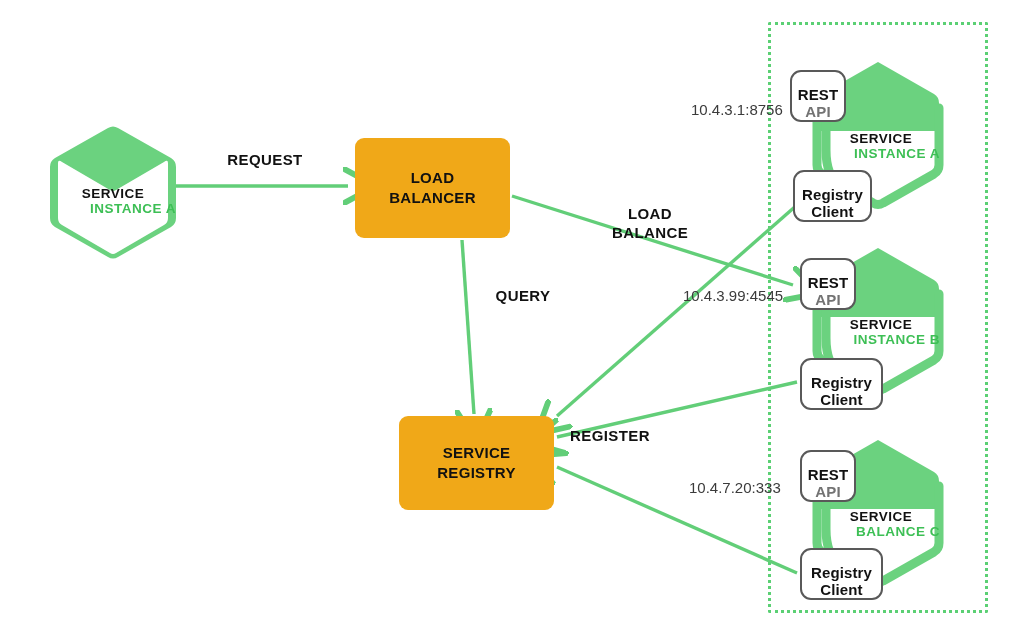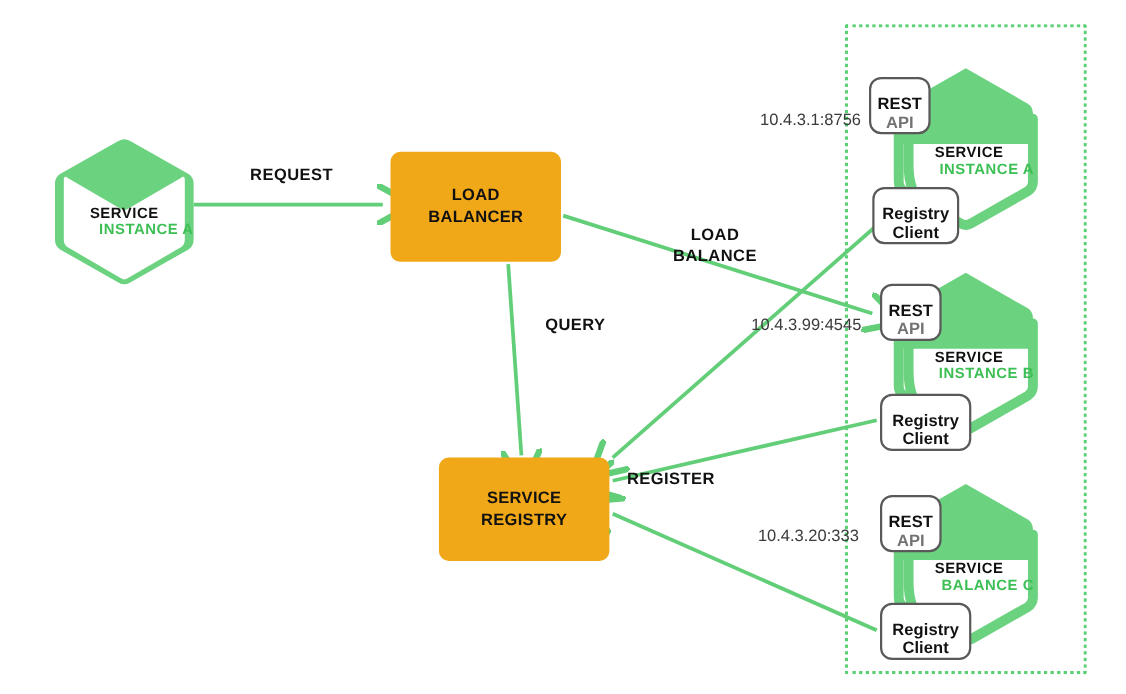--- a/index.html
+++ b/index.html
@@ -128,21 +128,21 @@
 
   <div class="edge-label" style="left:595px;top:204px;width:110px;">LOAD
 BALANCE</div>
 
   <div class="edge-label" style="left:478px;top:286px;width:90px;">QUERY</div>
 
   <div class="edge-label" style="left:570px;top:426px;width:100px;text-align:left;">REGISTER</div>
 
   <div class="ip-label" style="left:691px;top:61px;">10.4.3.1:8756</div>
   <div class="ip-label" style="left:683px;top:247px;">10.4.3.99:4545</div>
-  <div class="ip-label" style="left:689px;top:439px;">10.4.3.20:333</div>
+  <div class="ip-label" style="left:689px;top:439px;">10.4.7.20:333</div>
 
   <div class="chip" style="left:790px;top:70px;width:52px;height:48px;">
     <span class="l1">REST</span>
     <span class="l2">API</span>
   </div>
   <div class="chip two-dark" style="left:793px;top:170px;width:75px;height:48px;">
     <span class="l1">Registry</span>
     <span class="l2">Client</span>
   </div>
   <div class="hex-label" style="left:822px;top:131px;width:118px;">

